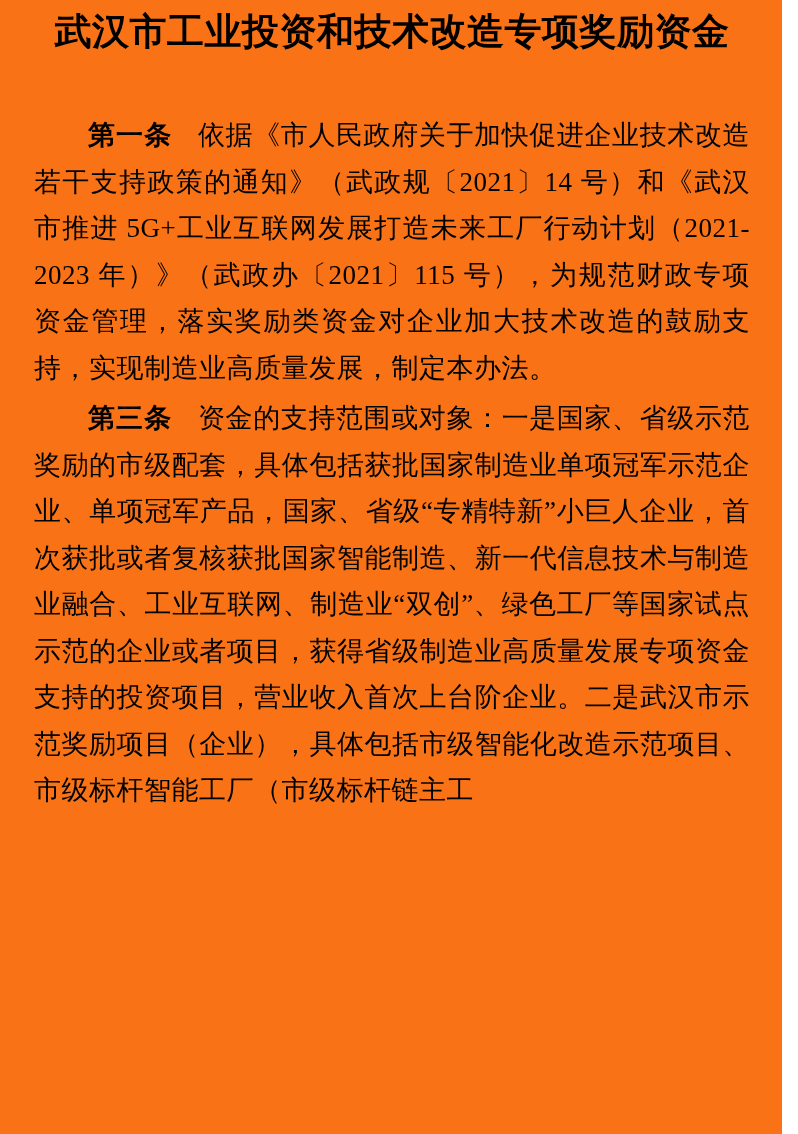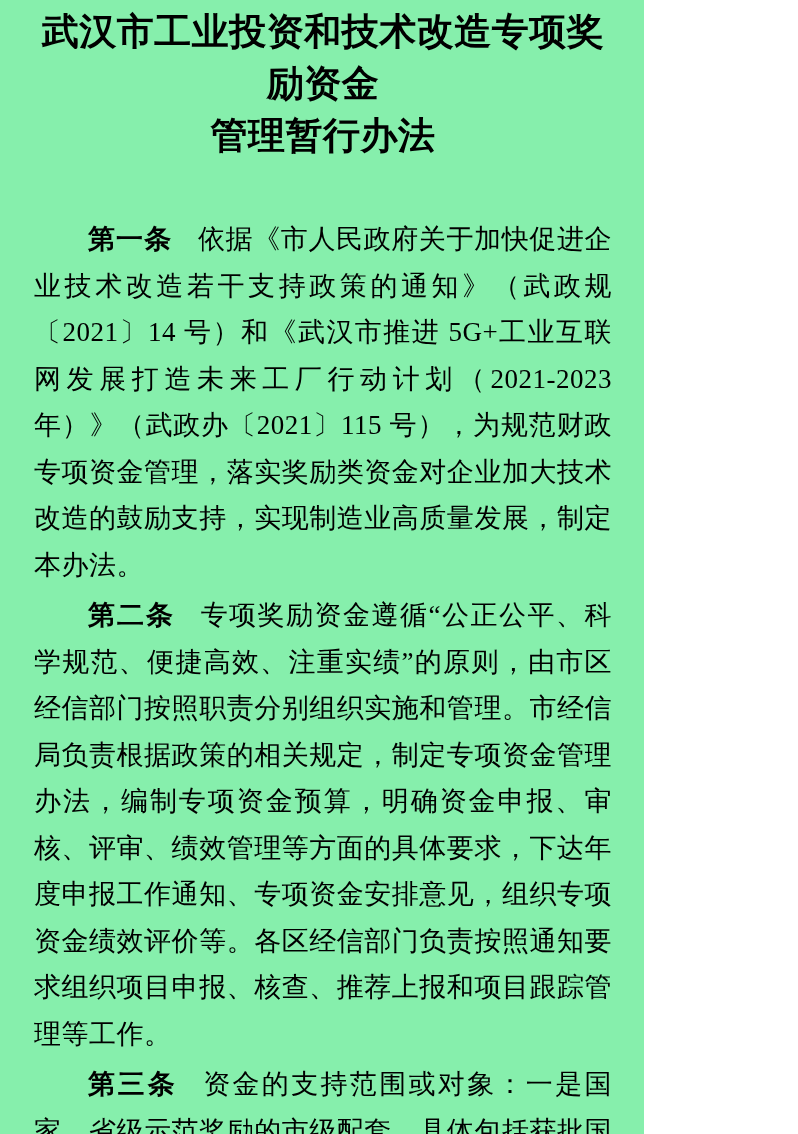--- a/index.html
+++ b/index.html
@@ -2,24 +2,24 @@
 <html><head>
 <meta charset="utf-8">
 <style>
   html, body {
     margin: 0;
     padding: 0;
     background: #ffffff;
   }
   .page {
     position: relative;
-    width: 644px;
+    width: 782px;
     height: 1134px;
     margin: 0;
-    background: #86efac;
+    background: #f97316;
     color: #000000;
     overflow: hidden;
     box-sizing: border-box;
     padding: 6px 28px 0 30px;
     font-family: "Liberation Serif", serif;
   }
   .doc-title {
     margin: 0 0 54px 0;
     font-family: "Liberation Serif", serif;
     font-weight: 700;
@@ -52,32 +52,28 @@
     letter-spacing: 1px;
   }
 </style>
 </head>
 <body>
 
 <div class="page">
 
   <h1 class="doc-title">
     <span class="title-line">武汉市工业投资和技术改造专项奖励资金</span>
-    <span class="title-line">管理暂行办法</span>
   </h1>
 
   <div class="doc-body">
 
     <p>
       <span class="clause">第一条</span><span>依据《市人民政府关于加快促进企业技术改造若干支持政策的通知》（武政规〔2021〕14 号）和《武汉市推进 5G+工业互联网发展打造未来工厂行动计划（2021-2023 年）》（武政办〔2021〕115 号），为规范财政专项资金管理，落实奖励类资金对企业加大技术改造的鼓励支持，实现制造业高质量发展，制定本办法。</span>
     </p>
 
-    <p>
-      <span class="clause">第二条</span><span>专项奖励资金遵循“公正公平、科学规范、便捷高效、注重实绩”的原则，由市区经信部门按照职责分别组织实施和管理。市经信局负责根据政策的相关规定，制定专项资金管理办法，编制专项资金预算，明确资金申报、审核、评审、绩效管理等方面的具体要求，下达年度申报工作通知、专项资金安排意见，组织专项资金绩效评价等。各区经信部门负责按照通知要求组织项目申报、核查、推荐上报和项目跟踪管理等工作。</span>
-    </p>
 
     <p>
       <span class="clause">第三条</span><span>资金的支持范围或对象：一是国家、省级示范奖励的市级配套，具体包括获批国家制造业单项冠军示范企业、单项冠军产品，国家、省级“专精特新”小巨人企业，首次获批或者复核获批国家智能制造、新一代信息技术与制造业融合、工业互联网、制造业“双创”、绿色工厂等国家试点示范的企业或者项目，获得省级制造业高质量发展专项资金支持的投资项目，营业收入首次上台阶企业。二是武汉市示范奖励项目（企业），具体包括市级智能化改造示范项目、市级标杆智能工厂（市级标杆链主工</span>
     </p>
 
   </div>
 
 </div>
 
 </body></html>

